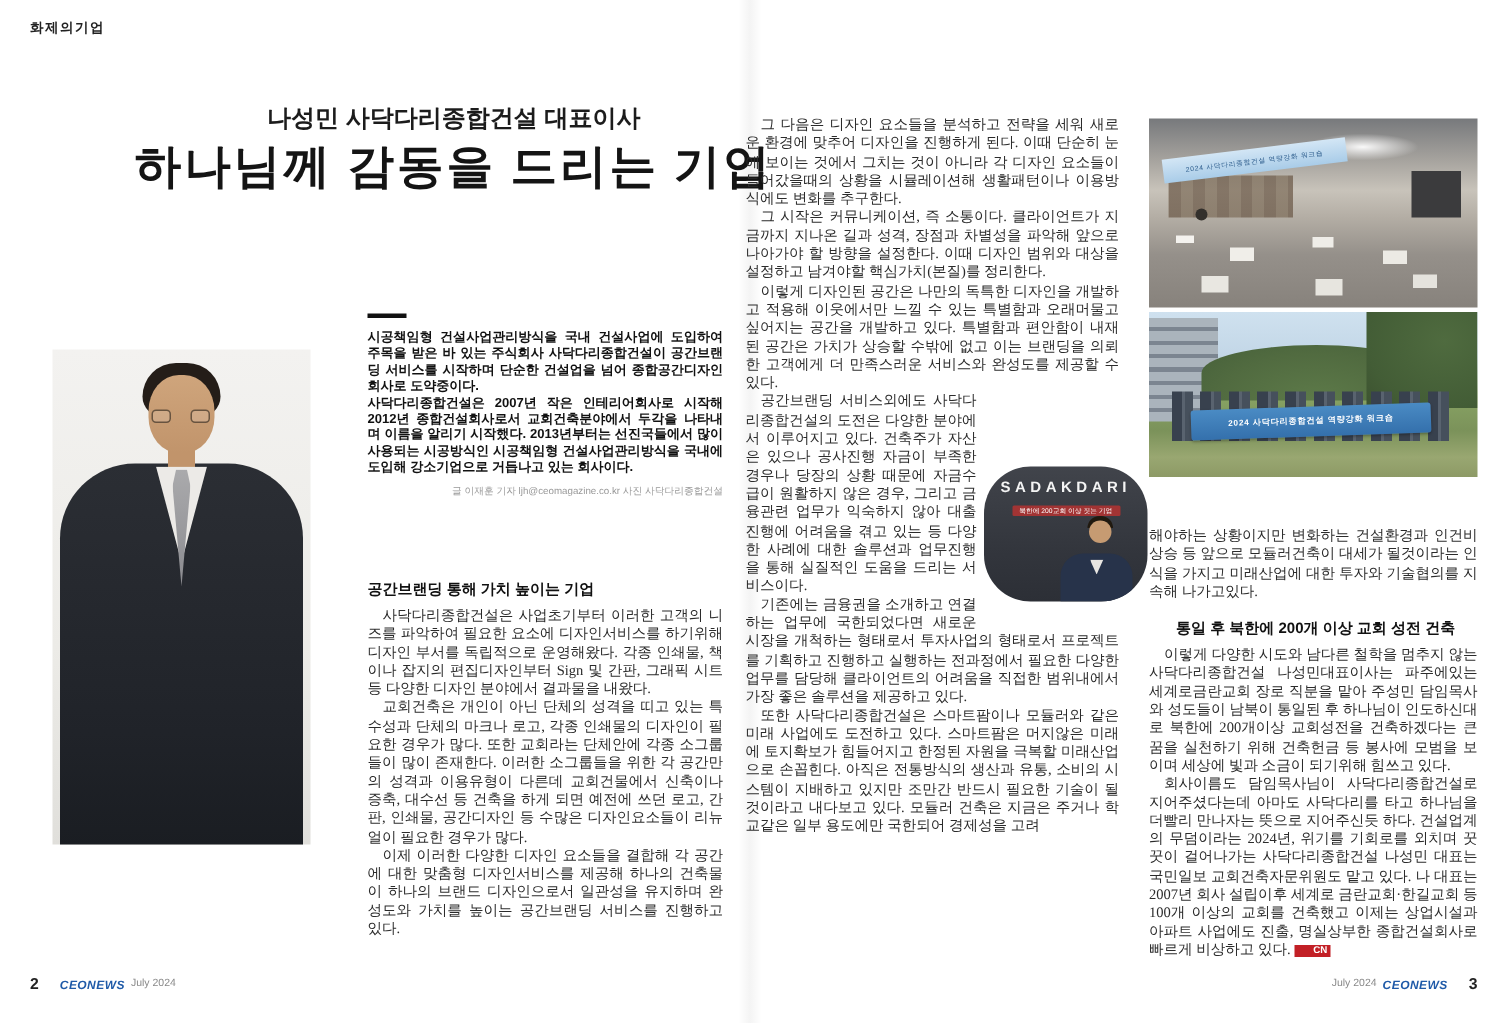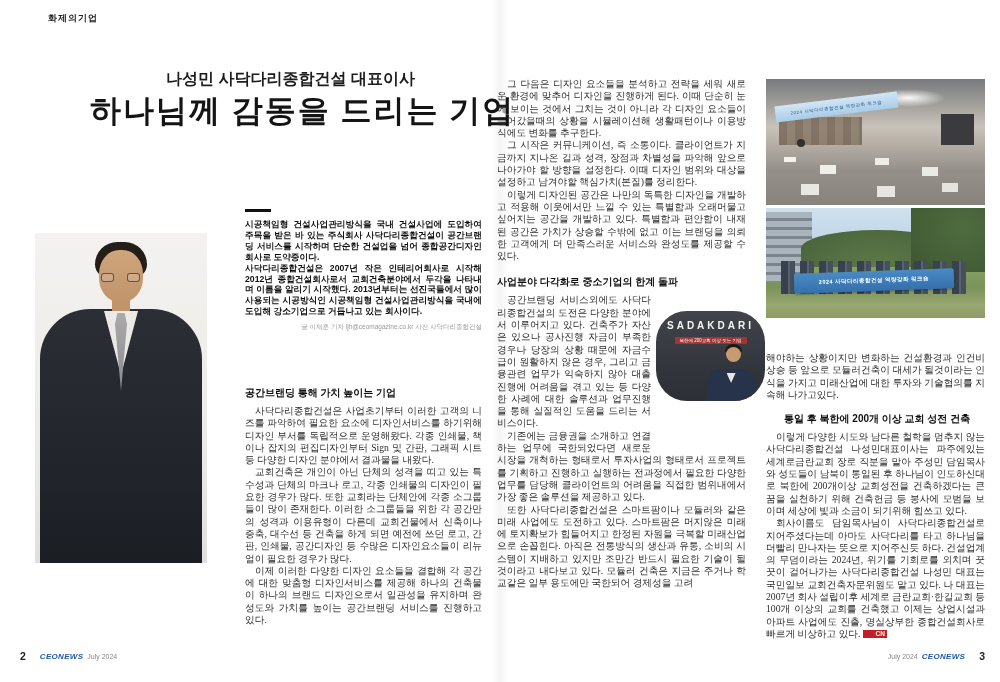--- a/index.html
+++ b/index.html
@@ -9,24 +9,24 @@
     font-family:"Liberation Serif", serif; overflow:hidden; color:#2b2b2b;
   }
   .abs { position:absolute; }
 
   
   .gutter { left:492px; top:0; width:16px; height:682px;
     background:linear-gradient(90deg, rgba(0,0,0,0) 0%, rgba(0,0,0,0.045) 50%, rgba(0,0,0,0) 100%); }
 
   
   .kicker { left:20px; top:12px; font-family:"Liberation Sans",sans-serif;
-    font-size:9px; font-weight:bold; color:#222; letter-spacing:1px;margin-left:28px; }
-
-  
-  .eyebrow { left:43px; top:69px; width:495px; text-align:center;
+    font-size:9px; font-weight:bold; color:#222; letter-spacing:1px; }
+
+  
+  .eyebrow { left:55px; top:69px; width:495px; text-align:center;
     font-family:"Liberation Sans",sans-serif; font-size:16px; font-weight:bold; color:#1c1c1c; }
   .main-title { left:35px; top:90px; width:535px; text-align:center;
     font-family:"Liberation Serif",serif; font-size:31px; font-weight:bold;
     letter-spacing:2px; color:#141414; }
 
   
   .portrait-left { left:35px; top:233px; width:172px; height:330px;
     background:linear-gradient(180deg,#f3f2f0 0%, #ecebe7 60%, #e0dfdb 100%); overflow:hidden; }
   .pl-hair { position:absolute; left:50%; transform:translateX(-50%); top:9px;
     width:52px; height:36px; background:#241d18; border-radius:26px 26px 16px 16px; }
@@ -171,21 +171,20 @@
   <h3 class="sec">공간브랜딩 통해 가치 높이는 기업</h3>
   <p>사닥다리종합건설은 사업초기부터 이러한 고객의 니즈를 파악하여 필요한 요소에 디자인서비스를 하기위해 디자인 부서를 독립적으로 운영해왔다. 각종 인쇄물, 책이나 잡지의 편집디자인부터 Sign 및 간판, 그래픽 시트 등 다양한 디자인 분야에서 결과물을 내왔다.</p>
   <p>교회건축은 개인이 아닌 단체의 성격을 띠고 있는 특수성과 단체의 마크나 로고, 각종 인쇄물의 디자인이 필요한 경우가 많다. 또한 교회라는 단체안에 각종 소그룹들이 많이 존재한다. 이러한 소그룹들을 위한 각 공간만의 성격과 이용유형이 다른데 교회건물에서 신축이나 증축, 대수선 등 건축을 하게 되면 예전에 쓰던 로고, 간판, 인쇄물, 공간디자인 등 수많은 디자인요소들이 리뉴얼이 필요한 경우가 많다.</p>
   <p>이제 이러한 다양한 디자인 요소들을 결합해 각 공간에 대한 맞춤형 디자인서비스를 제공해 하나의 건축물이 하나의 브랜드 디자인으로서 일관성을 유지하며 완성도와 가치를 높이는 공간브랜딩 서비스를 진행하고 있다.</p>
 </div>
 
 <div class="abs col colA">
   <p>그 다음은 디자인 요소들을 분석하고 전략을 세워 새로운 환경에 맞추어 디자인을 진행하게 된다. 이때 단순히 눈에 보이는 것에서 그치는 것이 아니라 각 디자인 요소들이 들어갔을때의 상황을 시뮬레이션해 생활패턴이나 이용방식에도 변화를 추구한다.</p>
   <p>그 시작은 커뮤니케이션, 즉 소통이다. 클라이언트가 지금까지 지나온 길과 성격, 장점과 차별성을 파악해 앞으로 나아가야 할 방향을 설정한다. 이때 디자인 범위와 대상을 설정하고 남겨야할 핵심가치(본질)를 정리한다.</p>
   <p>이렇게 디자인된 공간은 나만의 독특한 디자인을 개발하고 적용해 이웃에서만 느낄 수 있는 특별함과 오래머물고 싶어지는 공간을 개발하고 있다. 특별함과 편안함이 내재된 공간은 가치가 상승할 수밖에 없고 이는 브랜딩을 의뢰한 고객에게 더 만족스러운 서비스와 완성도를 제공할 수 있다.</p>
-  <h3 class="sec">사업분야 다각화로 중소기업의 한계 돌파</h3>
   <div class="wrap-spacer"></div>
   <p>공간브랜딩 서비스외에도 사닥다리종합건설의 도전은 다양한 분야에서 이루어지고 있다. 건축주가 자산은 있으나 공사진행 자금이 부족한 경우나 당장의 상황 때문에 자금수급이 원활하지 않은 경우, 그리고 금융관련 업무가 익숙하지 않아 대출진행에 어려움을 겪고 있는 등 다양한 사례에 대한 솔루션과 업무진행을 통해 실질적인 도움을 드리는 서비스이다.</p>
   <p>기존에는 금융권을 소개하고 연결하는 업무에 국한되었다면 새로운 시장을 개척하는 형태로서 투자사업의 형태로서 프로젝트를 기획하고 진행하고 실행하는 전과정에서 필요한 다양한 업무를 담당해 클라이언트의 어려움을 직접한 범위내에서 가장 좋은 솔루션을 제공하고 있다.</p>
   <p>또한 사닥다리종합건설은 스마트팜이나 모듈러와 같은 미래 사업에도 도전하고 있다. 스마트팜은 머지않은 미래에 토지확보가 힘들어지고 한정된 자원을 극복할 미래산업으로 손꼽힌다. 아직은 전통방식의 생산과 유통, 소비의 시스템이 지배하고 있지만 조만간 반드시 필요한 기술이 될것이라고 내다보고 있다. 모듈러 건축은 지금은 주거나 학교같은 일부 용도에만 국한되어 경제성을 고려</p>
 </div>
 
 <div class="abs photo photo-sd">
   <div class="sd-brand">SADAKDARI</div>
   <div class="sd-tag">북한에 200교회 이상 짓는 기업</div>
   <div class="sd-body"></div>

